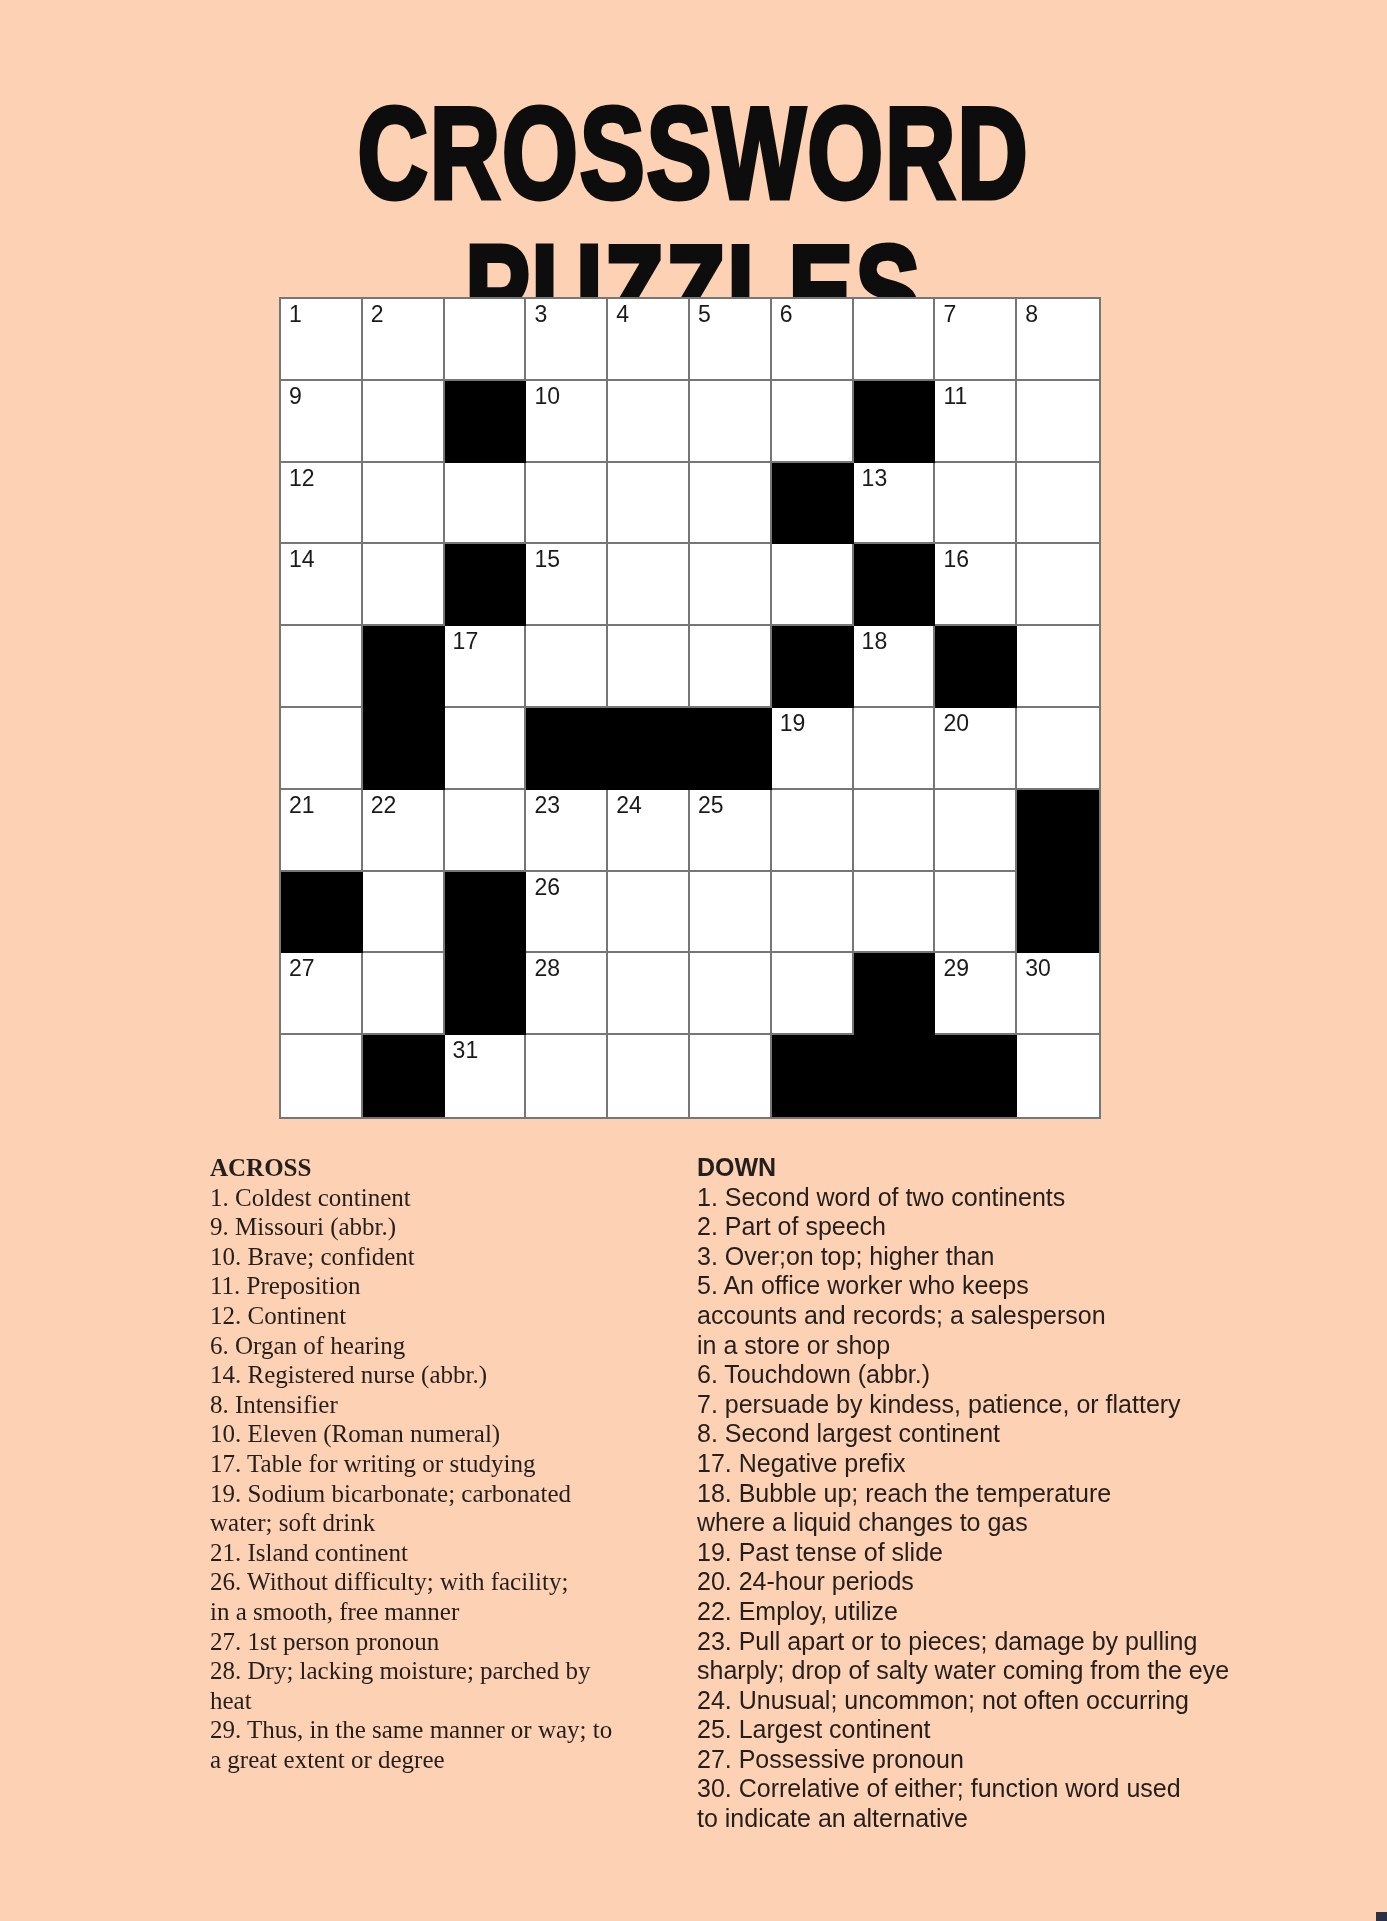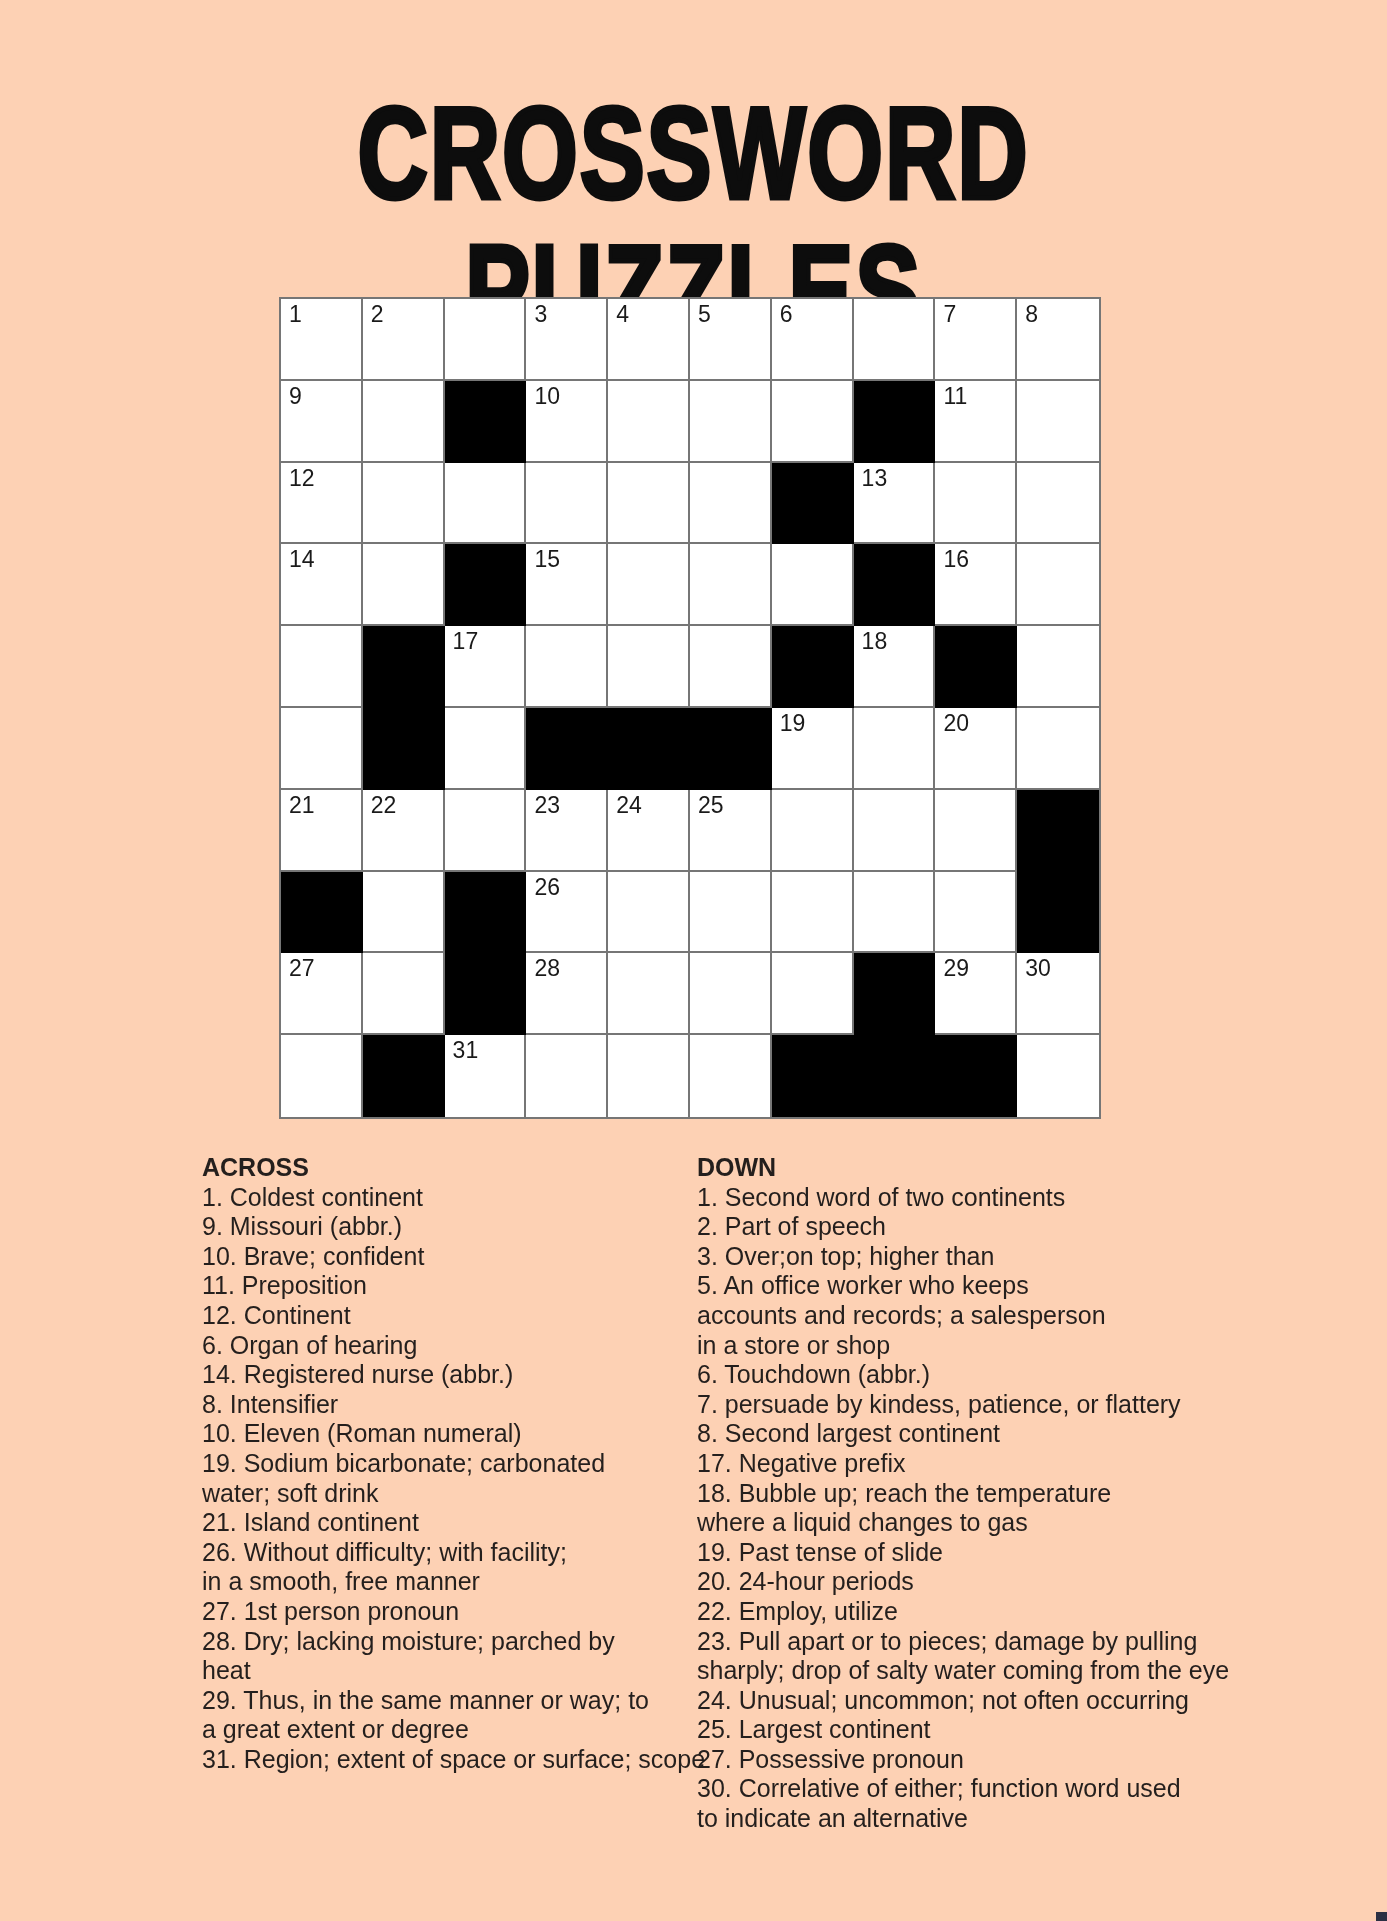--- a/index.html
+++ b/index.html
@@ -72,21 +72,21 @@
     color: #1a1a1a;
   }
   
   .clues-col {
     position: absolute;
     top: 1153px;
     font-size: 25px;
     line-height: 29.6px;
     color: #241f1d;
   }
-  .clues-col.across { left: 202px; width: 545px; }
+  .clues-col.across { left: 210px; width: 545px; font-family: Liberation Serif, serif; }
   .clues-col.down   { left: 697px; width: 690px; }
   .clues-heading {
     font-weight: bold;
   }
   .clue {
     white-space: pre-line;
   }
   
   .corner-chip {
     position: absolute;
@@ -275,31 +275,31 @@
     <div>
         <div class="clue">1. Coldest continent</div>
         <div class="clue">9. Missouri (abbr.)</div>
         <div class="clue">10. Brave; confident</div>
         <div class="clue">11. Preposition</div>
         <div class="clue">12. Continent</div>
         <div class="clue">6. Organ of hearing</div>
         <div class="clue">14. Registered nurse (abbr.)</div>
         <div class="clue">8. Intensifier</div>
         <div class="clue">10. Eleven (Roman numeral)</div>
+        <div class="clue">17. Table for writing or studying</div>
         <div class="clue">19. Sodium bicarbonate; carbonated
 water; soft drink</div>
         <div class="clue">21. Island continent</div>
         <div class="clue">26. Without difficulty; with facility;
 in a smooth, free manner</div>
         <div class="clue">27. 1st person pronoun</div>
         <div class="clue">28. Dry; lacking moisture; parched by
 heat</div>
         <div class="clue">29. Thus, in the same manner or way; to
 a great extent or degree</div>
-        <div class="clue">31. Region; extent of space or surface; scope</div>
       </div>
   </div>
 
   <div class="clues-col down">
     <div class="clues-heading">DOWN</div>
     <div>
         <div class="clue">1. Second word of two continents</div>
         <div class="clue">2. Part of speech</div>
         <div class="clue">3. Over;on top; higher than</div>
         <div class="clue">5. An office worker who keeps

